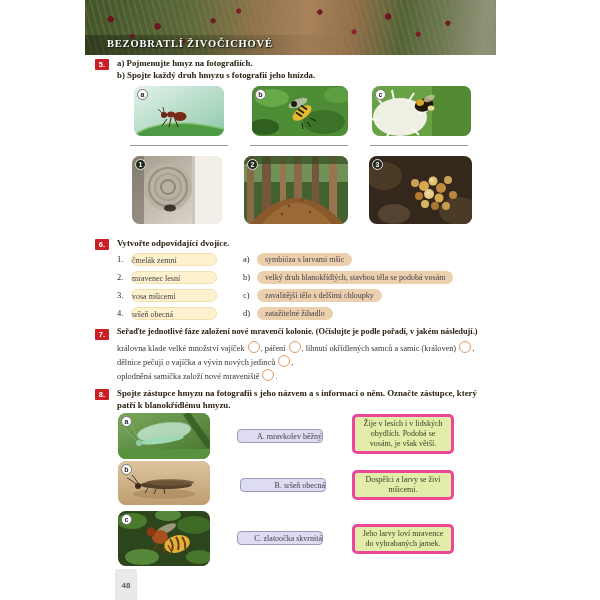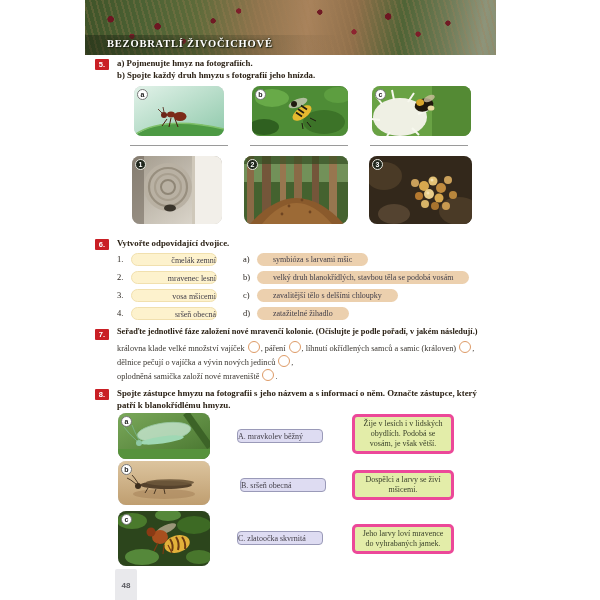--- a/index.html
+++ b/index.html
@@ -40,35 +40,35 @@
     background:#fff;border:1px solid #777;box-sizing:border-box;color:#222;
     font-family:"Liberation Sans",sans-serif;font-size:7px;font-weight:bold;
     text-align:center;line-height:9px;z-index:2;}
   .badge.dark{background:#20271d;border-color:#e8e8e0;color:#fff;line-height:9px;}
   .wline{position:absolute;height:0;border-top:1px solid #9a9a9a;width:98px;}
 
   
   .m-row{position:absolute;left:117px;height:14px;display:flex;align-items:center;}
   .m-num{width:14px;font-size:8.5px;color:#2b2620;}
   .pill-y{width:86px;height:13px;line-height:13px;border-radius:7px;background:#fdf2cd;
-    border:1px solid #f1e0ae;box-sizing:border-box;text-align:right;font-size:8px;color:#44404a;}
+    border:1px solid #f1e0ae;box-sizing:border-box;text-align:left;font-size:8px;color:#44404a;}
   .m-letter{margin-left:26px;width:14px;font-size:8.5px;color:#2b2620;}
   .pill-t{height:13px;line-height:13px;border-radius:7px;background:#ecd0ae;
-    padding:0 16px;font-size:8px;color:#44404a;white-space:nowrap;text-align:center;}
+    padding:0 8px;font-size:8px;color:#44404a;white-space:nowrap;text-align:center;}
 
   
   .seq-title{position:absolute;left:117px;font-weight:bold;font-size:8.3px;
     white-space:nowrap;color:#2b2115;}
   .seq-line{position:absolute;left:117px;font-size:8.3px;color:#3a3630;white-space:nowrap;}
   .circ{display:inline-block;width:10px;height:10px;border-radius:50%;
     border:1.2px solid #dd9a66;background:#fff;vertical-align:-2px;margin:0 1px 0 3px;}
 
   
   .pill-l{position:absolute;width:86px;height:14px;line-height:13px;border-radius:4px;
-    background:#dedcf2;border:1px solid #9a9ab8;box-sizing:border-box;text-align:left;
+    background:#dedcf2;border:1px solid #9a9ab8;box-sizing:border-box;text-align:right;
     font-size:8px;color:#44404a;}
   .info-box{position:absolute;width:102px;border-radius:5px;background:#e3eda9;
     border:3px solid #ec4899;box-sizing:border-box;padding:2px 4px;text-align:center;
     font-size:8px;line-height:10px;color:#39402a;}
 
   
   .page-tab{position:absolute;left:115px;top:569px;width:22px;height:31px;
     background:#e9e9ec;border-radius:2px 2px 0 0;}
   .page-num{padding-top:12px;text-align:center;font-family:"Liberation Sans",sans-serif;
     font-size:8px;font-weight:bold;color:#5a5a60;}

